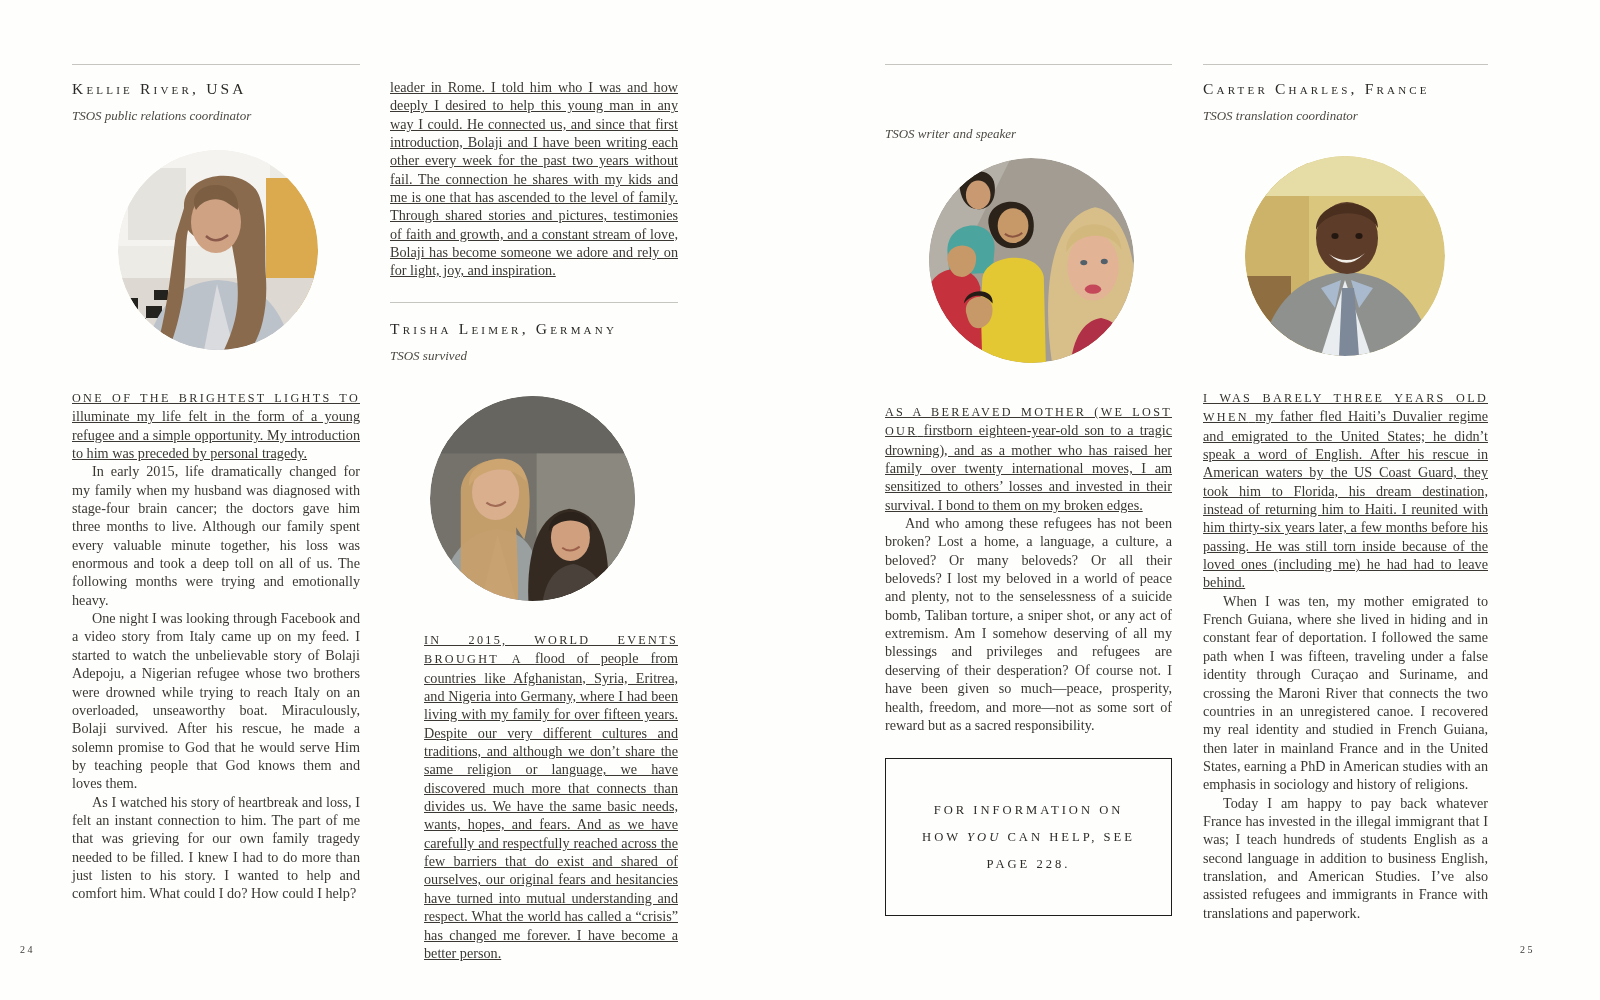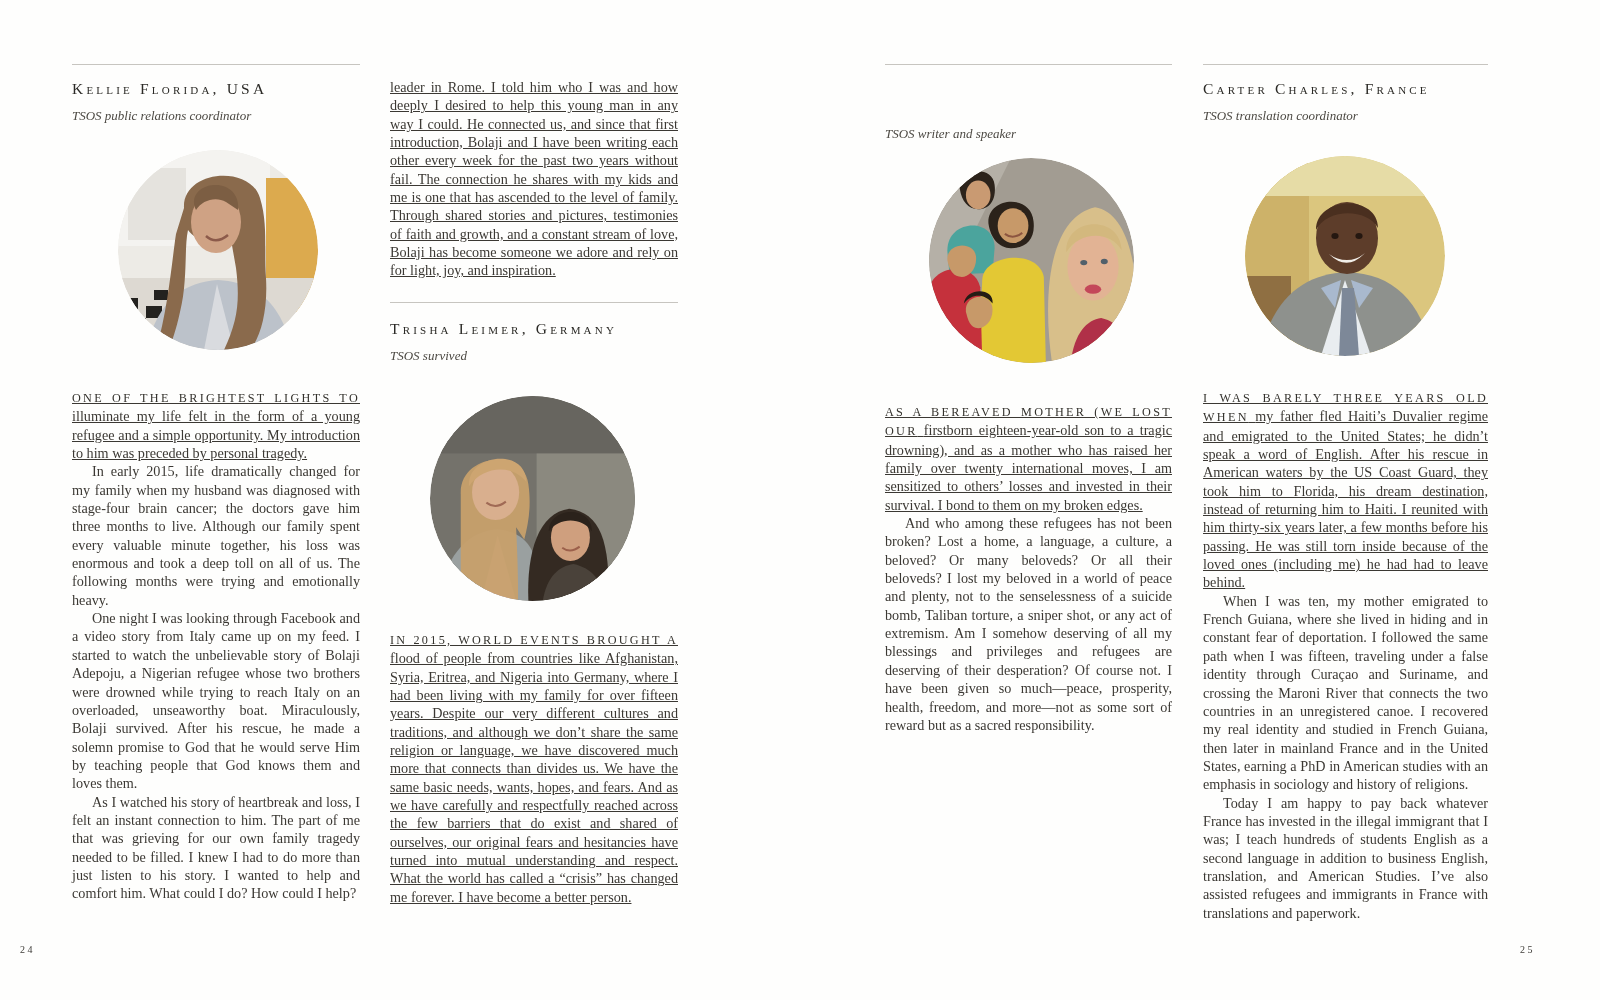--- a/index.html
+++ b/index.html
@@ -26,21 +26,21 @@
   .pagenum{position:absolute;font-size:10px;letter-spacing:2.6px;color:#3c3a36;}
 </style>
 </head>
 <body>
 
 <div class="spread">
 
   <section class="col" style="left:72px;width:288px;">
     <div class="abs rule" style="top:64px;"></div>
     <h2 class="abs pname" style="top:78px;">
-      <span>Kellie Florida, USA</span>
+      <span>Kellie River, USA</span>
       <span></span>
     </h2>
     <div class="abs prole" style="top:108px;">TSOS public relations coordinator</div>
 
     <div class="photo" style="left:46px;top:150px;width:200px;height:200px;">
       <svg viewBox="0 0 200 200">
         <defs>
             <clipPath id="cp1">
               <circle cx="100" cy="100" r="100"></circle>
             </clipPath>
@@ -106,21 +106,21 @@
           <path d="M55,104 Q64,111 74,103" stroke="#a06a55" stroke-width="2" fill="none"></path>
           <path d="M96,200 C94,152 106,114 136,110 C166,114 176,142 174,200 Z" fill="#342a22"></path>
           <ellipse cx="137" cy="138" rx="19" ry="23" fill="#cf9f7e"></ellipse>
           <path d="M116,132 C116,108 158,106 158,132 C148,118 126,118 116,132 Z" fill="#2b221b"></path>
           <path d="M129,148 Q137,154 146,147" stroke="#9c604b" stroke-width="2" fill="none"></path>
           <path d="M110,200 C114,176 126,166 140,164 C158,168 168,180 170,200 Z" fill="#4a423a"></path>
         </g>
       </svg>
     </div>
 
-    <div class="abs body" style="top:630px;">
+    <div class="abs body" style="top:630px;margin-left:34px;">
       <p class="first"><span class="lead">In 2015, world events brought a</span> <span>flood of people from countries like Afghanistan, Syria, Eritrea, and Nigeria into Germany, where I had been living with my family for over fifteen years. Despite our very different cultures and traditions, and although we don’t share the same religion or language, we have discovered much more that connects than divides us. We have the same basic needs, wants, hopes, and fears. And as we have carefully and respectfully reached across the few barriers that do exist and shared of ourselves, our original fears and hesitancies have turned into mutual understanding and respect. What the world has called a “crisis” has changed me forever. I have become a better person.</span></p>
     </div>
   </section>
 
   <section class="col" style="left:885px;width:287px;">
     <div class="abs rule" style="top:64px;"></div>
     <div class="abs prole" style="top:126px;">TSOS writer and speaker</div>
 
     <div class="photo" style="left:44px;top:158px;width:205px;height:205px;">
       <svg viewBox="0 0 200 200">
@@ -152,20 +152,25 @@
           <path d="M138,200 C142,170 154,158 168,156 C186,160 196,176 198,200 Z" fill="#b03048"></path>
         </g>
       </svg>
     </div>
 
     <div class="abs body" style="top:402px;">
       <p class="first"><span class="lead">As a bereaved mother (we lost our</span> <span>firstborn eighteen-year-old son to a tragic drowning), and as a mother who has raised her family over twenty international moves, I am sensitized to others’ losses and invested in their survival. I bond to them on my broken edges.</span></p>
       <p>And who among these refugees has not been broken? Lost a home, a language, a culture, a beloved? Or many beloveds? Or all their beloveds? I lost my beloved in a world of peace and plenty, not to the senselessness of a suicide bomb, Taliban torture, a sniper shot, or any act of extremism. Am I somehow deserving of all my blessings and privileges and refugees are deserving of their desperation? Of course not. I have been given so much—peace, prosperity, health, freedom, and more—not as some sort of reward but as a sacred responsibility.</p>
     </div>
 
+    <div class="infobox" style="left:0;right:0;top:758px;height:156px;">
+      <div class="bline">For information on</div>
+      <div class="bline"><span>How </span><em>you</em><span> can help, see</span></div>
+      <div class="bline">Page 228.</div>
+    </div>
   </section>
 
   <section class="col" style="left:1203px;width:285px;">
     <div class="abs rule" style="top:64px;"></div>
     <h2 class="abs pname" style="top:78px;">
       <span>Carter Charles, France</span>
       <span></span>
     </h2>
     <div class="abs prole" style="top:108px;">TSOS translation coordinator</div>
 

